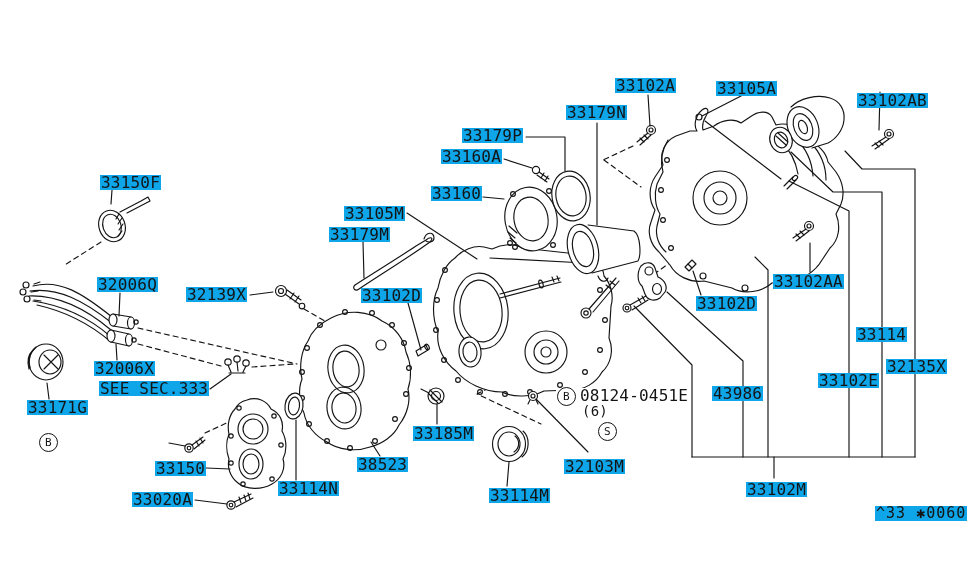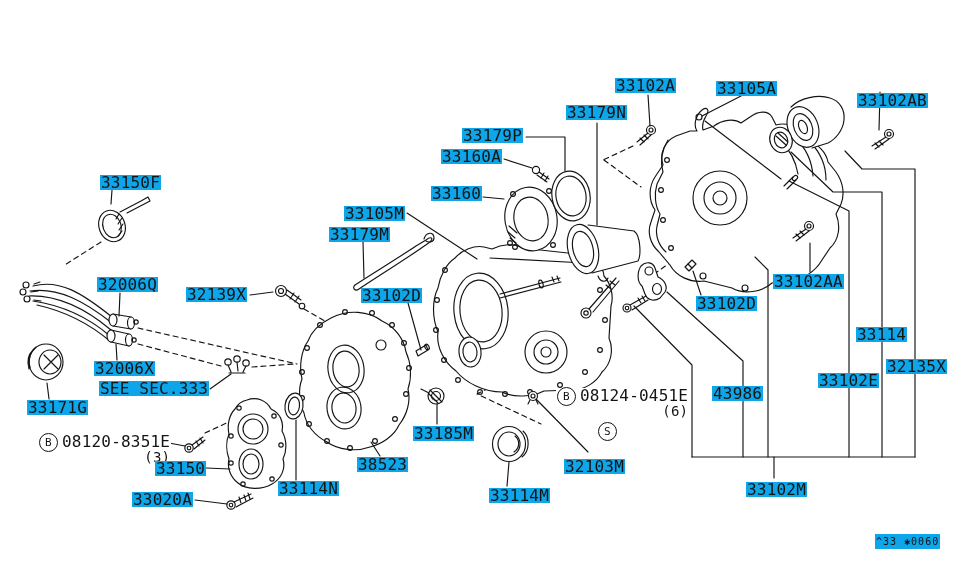--- a/index.html
+++ b/index.html
@@ -5,23 +5,23 @@
   html,body{margin:0;padding:0;background:#fff;}
   #stage{position:relative;width:975px;height:566px;background:#ffffff;overflow:hidden;
          font-family:"DejaVu Sans Mono","Liberation Mono",monospace;color:#141414;}
   #art{position:absolute;left:0;top:0;}
   .label{position:absolute;font-size:16px;line-height:15px;letter-spacing:0.2px;
          background:#0ea5e9;padding:0 1px;white-space:nowrap;color:#141414;}
   .combo{display:flex;align-items:flex-start;background:#fff;}
   .circ{display:inline-flex;align-items:center;justify-content:center;
         width:17px;height:17px;border:1.6px solid #141414;border-radius:50%;
         font-size:11px;line-height:11px;flex:0 0 auto;margin-right:4px;margin-top:-1px;}
-  .col{display:flex;flex-direction:column;align-items:flex-end;}
+  .col{display:flex;flex-direction:column;}
   .qty{font-size:14px;margin-top:1px;margin-left:2px;}
-  .footer{font-size:10px;letter-spacing:1px;margin-top:28px;}
+  .footer{font-size:15px;letter-spacing:1px;}
 </style>
 </head>
 <body>
 
 <div id="stage">
 
 <svg id="art" width="975" height="566" viewBox="0 0 975 566" fill="none" stroke="#141414" stroke-width="1.15" stroke-linecap="round" stroke-linejoin="round">
 
   <g stroke-dasharray="5,4">
     <path d="M101,242 L63,266"></path>
@@ -372,24 +372,20 @@
 
 <div class="label" style="left:100px;top:175px">33150F</div>
 <div class="label" style="left:97px;top:277px">32006Q</div>
 <div class="label" style="left:186px;top:287px">32139X</div>
 <div class="label" style="left:94px;top:361px">32006X</div>
 <div class="label" style="left:99px;top:381px">SEE SEC.333</div>
 <div class="label" style="left:27px;top:400px">33171G</div>
 
 <div class="label combo" style="left:38px;top:434px">
   <span class="circ">B</span>
-  <span class="col">
-    <span>08120-8351E</span>
-    <span class="qty">(3)</span>
-  </span>
 </div>
 
 <div class="label" style="left:155px;top:461px">33150</div>
 <div class="label" style="left:132px;top:492px">33020A</div>
 <div class="label" style="left:278px;top:481px">33114N</div>
 <div class="label" style="left:357px;top:457px">38523</div>
 <div class="label" style="left:413px;top:426px">33185M</div>
 <div class="label" style="left:489px;top:488px">33114M</div>
 <div class="label" style="left:564px;top:459px">32103M</div>
 

